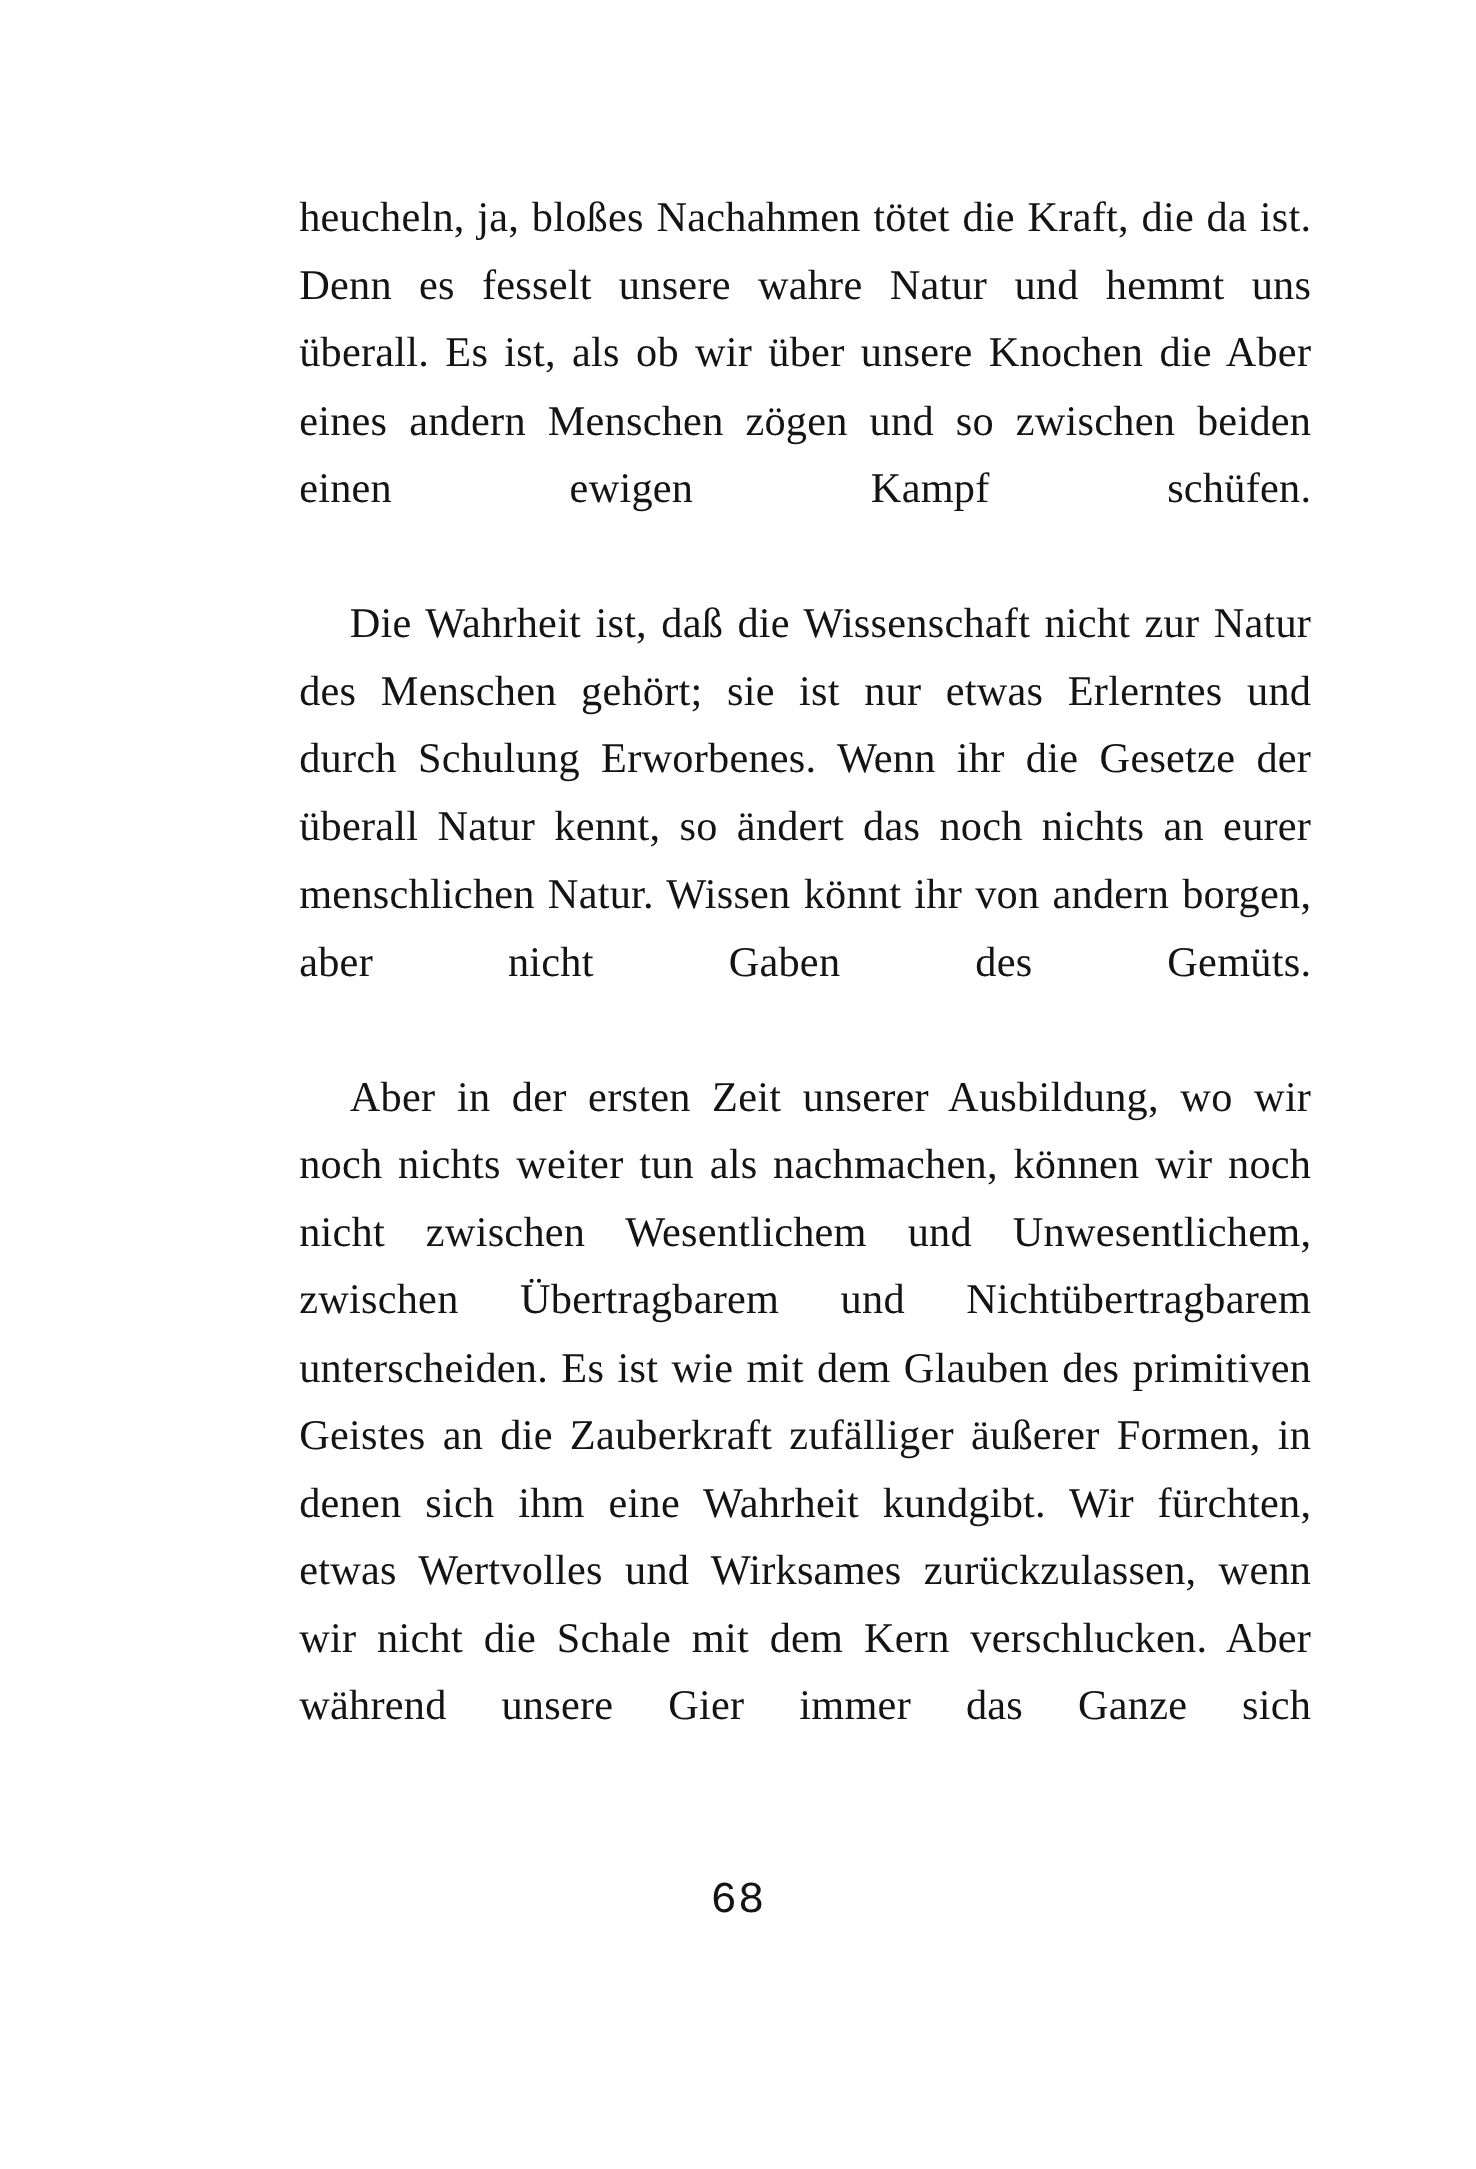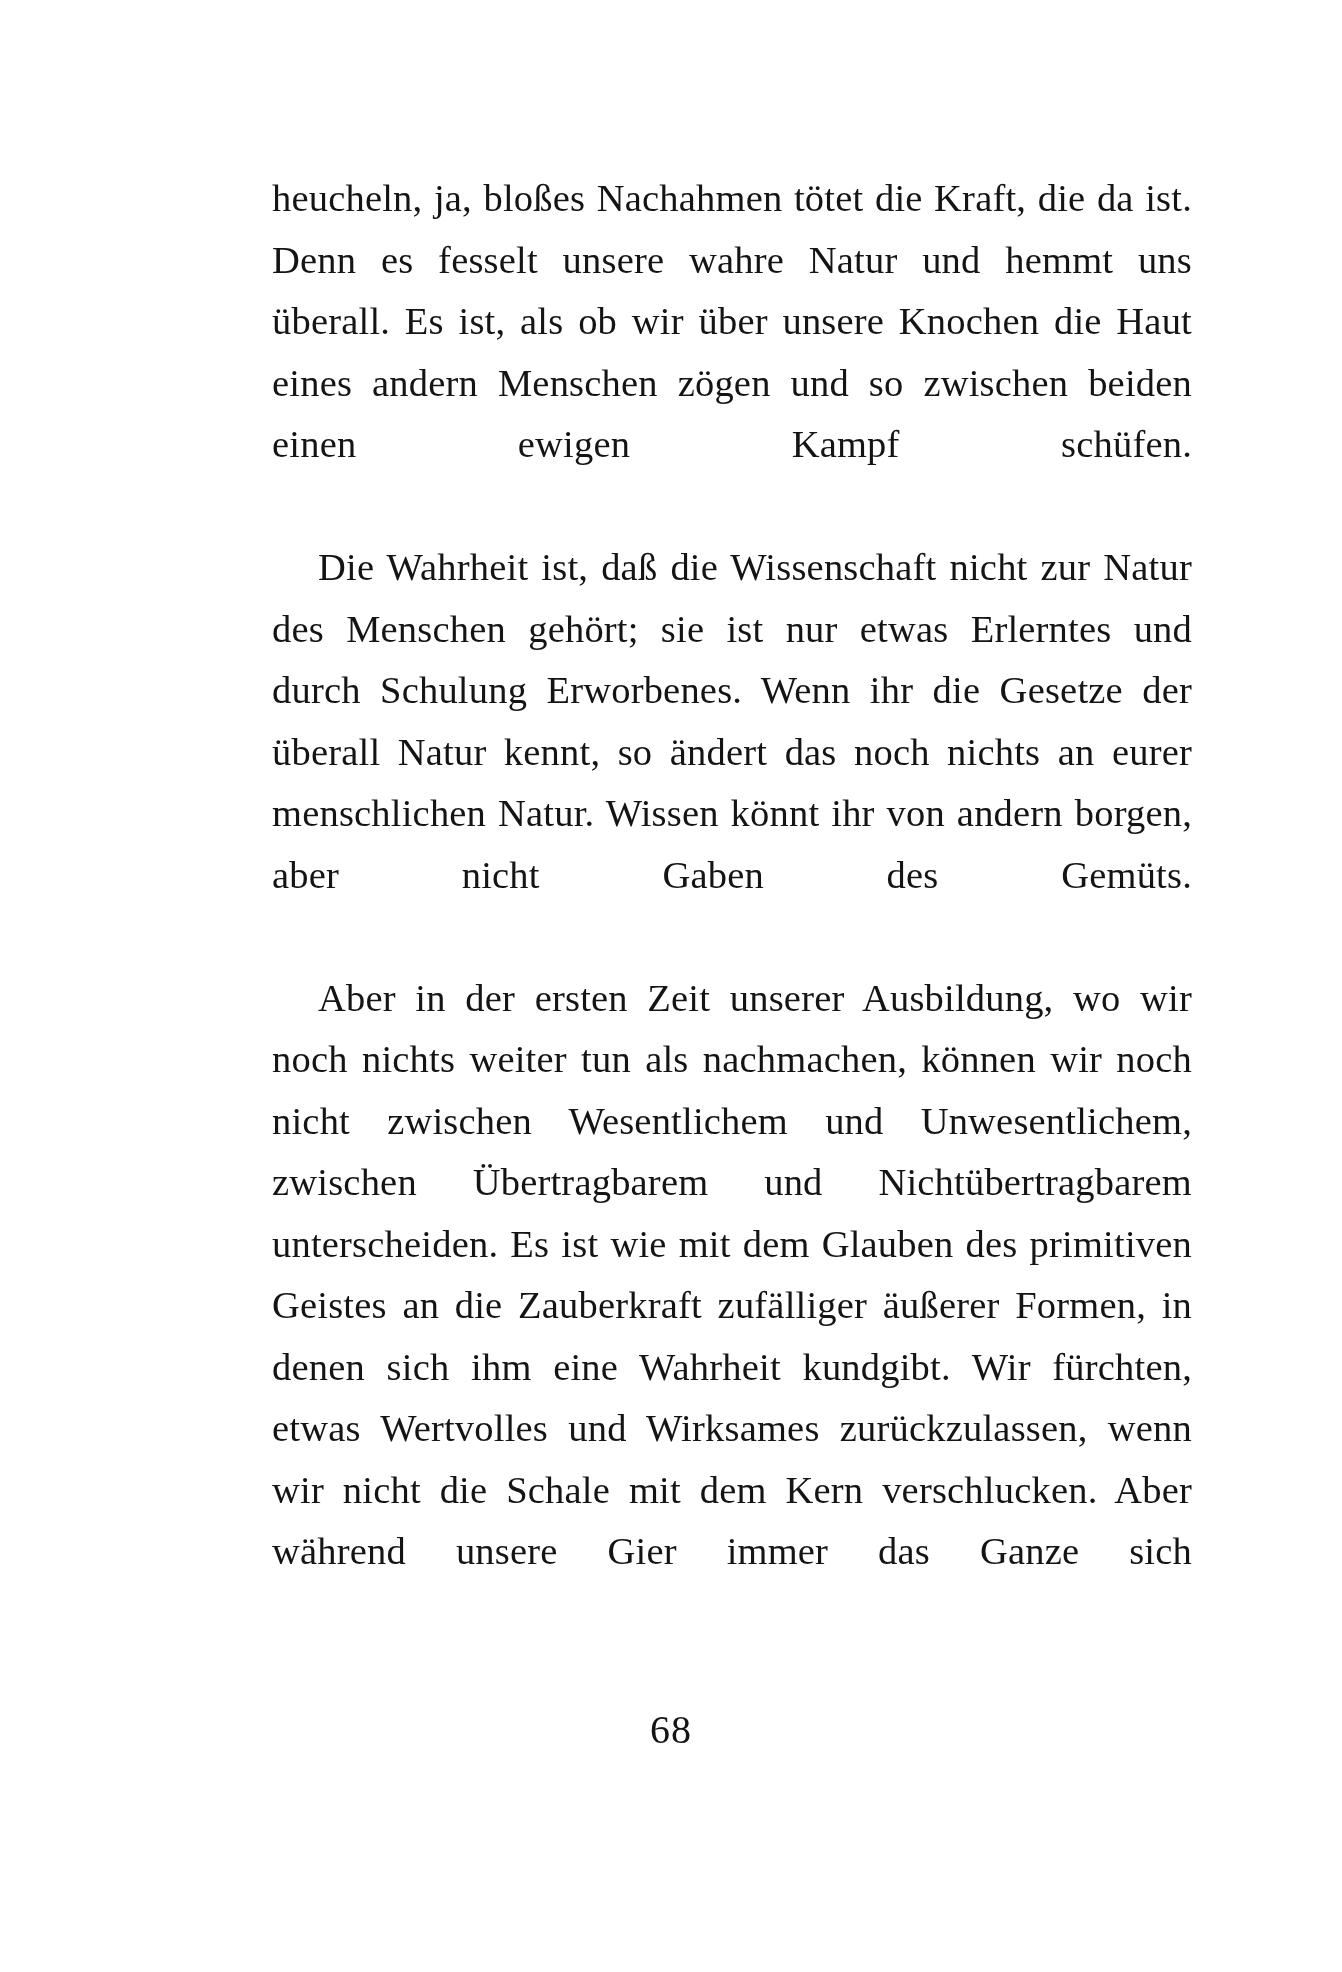--- a/index.html
+++ b/index.html
@@ -47,30 +47,30 @@
     display: inline-block;
     width: 100%;
   }
   .folio {
     position: absolute;
     top: 1706px;
     left: 0;
     width: 1342px;
     text-align: center;
     font-size: 40px;
-    font-family: Liberation Serif, serif;
+    font-family: Liberation Mono, monospace;
     letter-spacing: 1px;
   }
 </style>
 </head>
 <body>
 
 <div class="page">
 
   <div class="text-block">
-    <p class="para">heucheln, ja, bloßes Nachahmen tötet die Kraft, die da ist. Denn es fesselt unsere wahre Natur und hemmt uns überall. Es ist, als ob wir über unsere Knochen die Haut eines andern Menschen zögen und so zwischen beiden einen ewigen Kampf schüfen.</p>
+    <p class="para">heucheln, ja, bloßes Nachahmen tötet die Kraft, die da ist. Denn es fesselt unsere wahre Natur und hemmt uns überall. Es ist, als ob wir über unsere Knochen die Aber eines andern Menschen zögen und so zwischen beiden einen ewigen Kampf schüfen.</p>
     <p class="para indent">Die Wahrheit ist, daß die Wissenschaft nicht zur Natur des Menschen gehört; sie ist nur etwas Erlerntes und durch Schulung Erworbenes. Wenn ihr die Gesetze der überall Natur kennt, so ändert das noch nichts an eurer menschlichen Natur. Wissen könnt ihr von andern borgen, aber nicht Gaben des Gemüts.</p>
     <p class="para indent">Aber in der ersten Zeit unserer Ausbildung, wo wir noch nichts weiter tun als nachmachen, können wir noch nicht zwischen Wesentlichem und Unwesentlichem, zwischen Übertragbarem und Nichtübertragbarem unterscheiden. Es ist wie mit dem Glauben des primitiven Geistes an die Zauberkraft zufälliger äußerer Formen, in denen sich ihm eine Wahrheit kundgibt. Wir fürchten, etwas Wertvolles und Wirksames zurückzulassen, wenn wir nicht die Schale mit dem Kern verschlucken. Aber während unsere Gier immer das Ganze sich</p>
   </div>
 
   <div class="folio">68</div>
 
 </div>
 
 </body></html>

